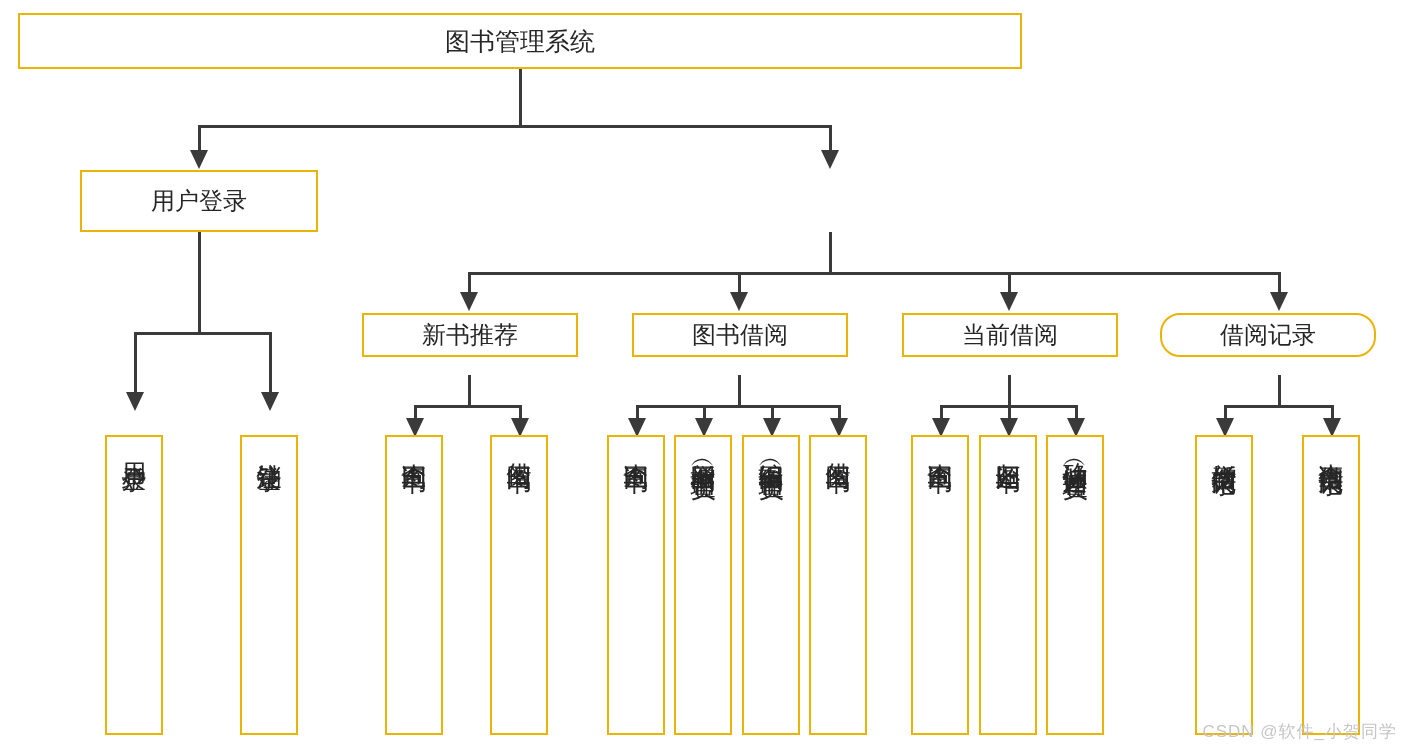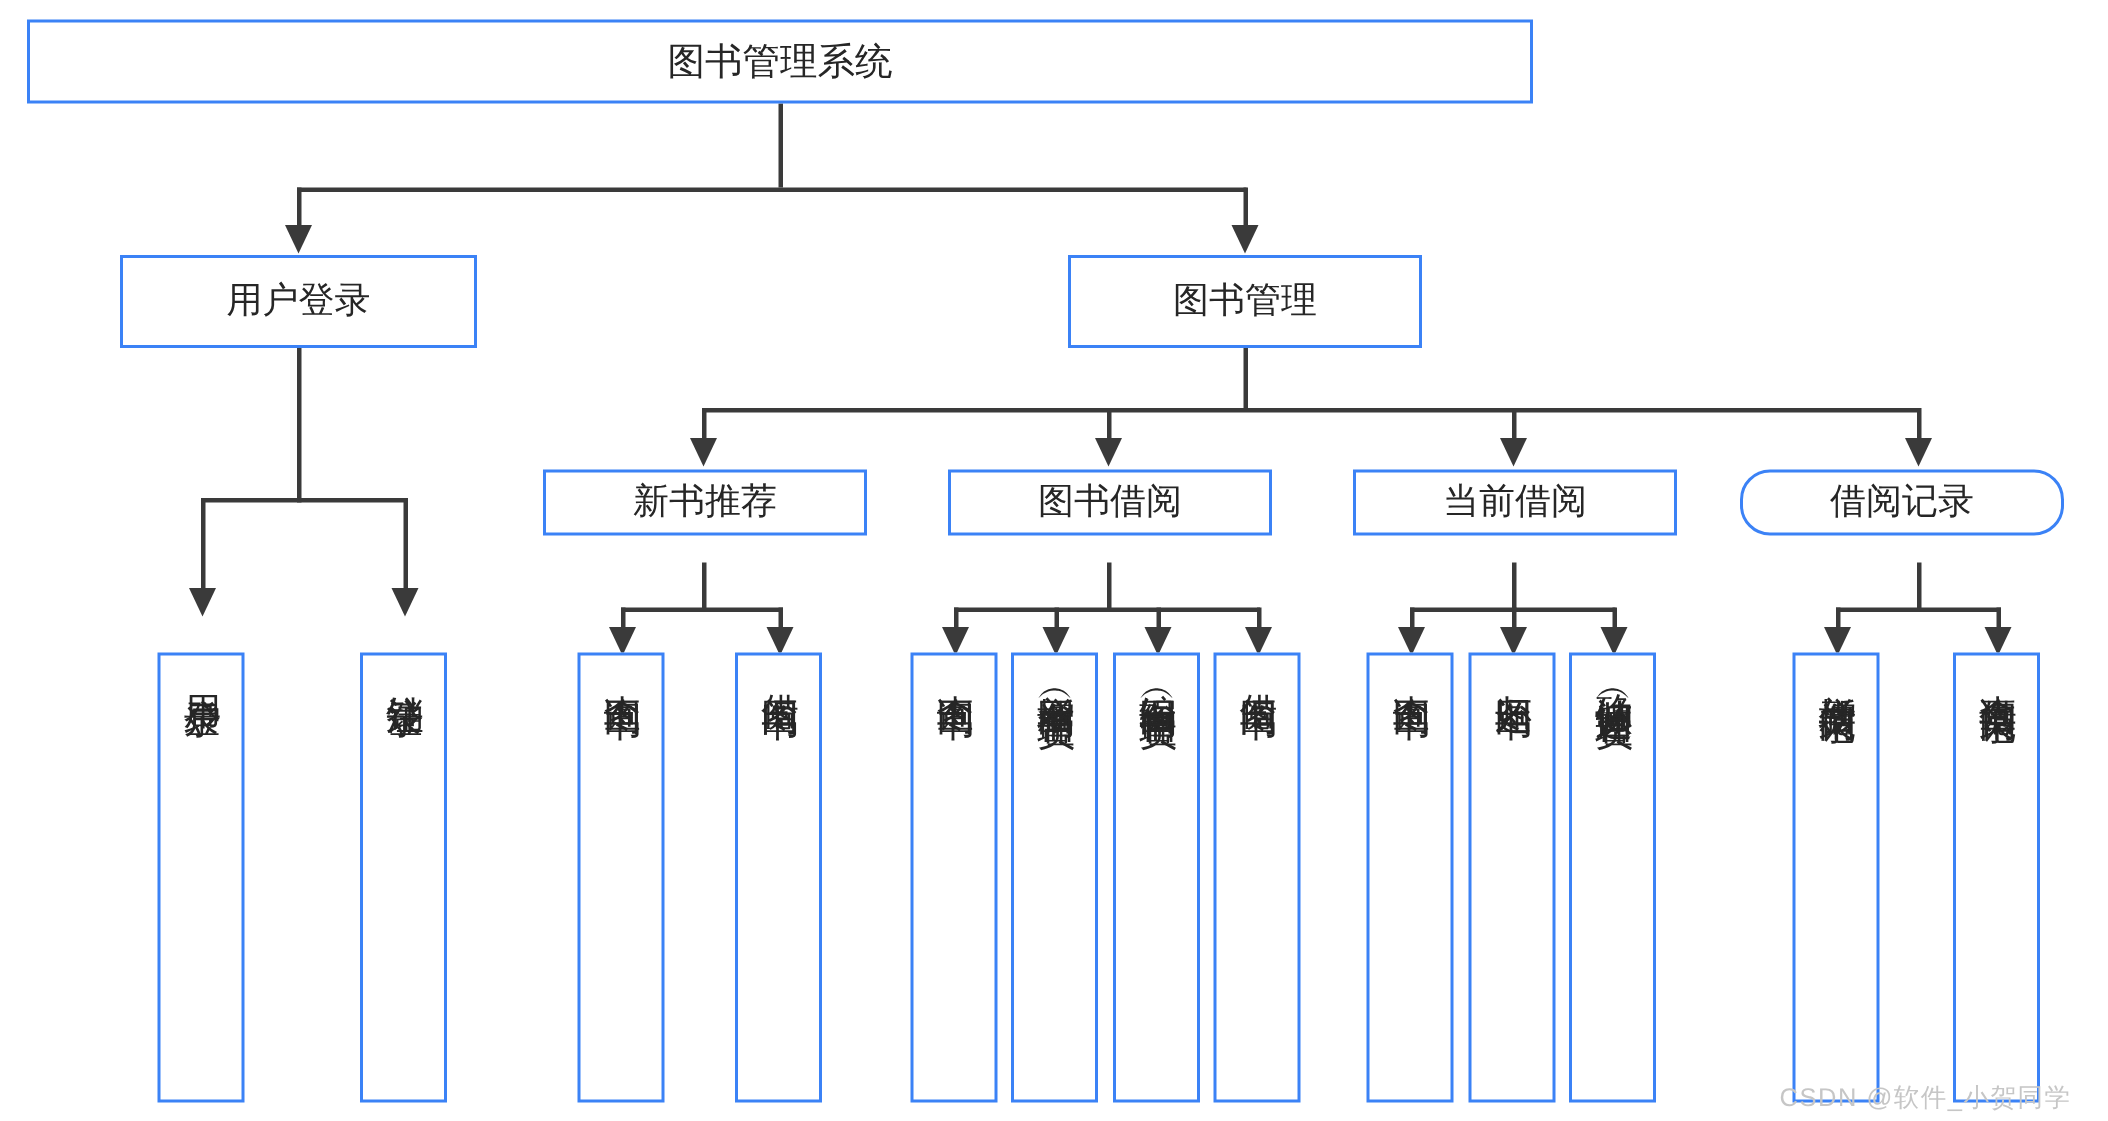--- a/index.html
+++ b/index.html
@@ -12,21 +12,21 @@
     position:relative;
   }
   #diagram{
     position:absolute;left:0;top:0;width:1405px;height:747px;
   }
   
   .node{
     position:absolute;
     box-sizing:border-box;
     background:#ffffff;
-    border:2px solid #3b82f6;
+    border:2px solid #eab308;
     display:flex;
     align-items:center;
     justify-content:center;
     color:#262626;
     z-index:3;
   }
   .node .label{
     color:#262626;
     line-height:1.15;
     white-space:nowrap;
@@ -77,21 +77,21 @@
     width:0;height:0;
     border-left:9px solid transparent;
     border-right:9px solid transparent;
     border-top:19px solid #3a3a3a;
     z-index:2;
   }
 
   
   #watermark{
     position:absolute;
-    right:24px;bottom:4px;
+    right:8px;bottom:4px;
     font-size:17px;
     color:#c6c6c6;
     letter-spacing:1px;
     z-index:5;
     user-select:none;
   }
 </style>
 </head>
 <body>
 
@@ -159,23 +159,20 @@
   <div class="ln v" style="left:1331px;top:405px;height:16px;"></div>
   <div class="arrow" style="left:1323px;top:418px;"></div>
 
   <div class="node" id="node-root">
     <span class="label">图书管理系统</span>
   </div>
 
   <div class="node lvl2" id="node-user-login">
     <span class="label">用户登录</span>
   </div>
-  <div class="node lvl2" id="node-book-manage">
-    <span class="label">图书管理</span>
-  </div>
 
   <div class="node lvl3" id="node-new-book">
     <span class="label">新书推荐</span>
   </div>
   <div class="node lvl3" id="node-current-borrow">
     <span class="label">当前借阅</span>
   </div>
   <div class="node lvl3" id="node-book-borrow">
     <span class="label">图书借阅</span>
   </div>

